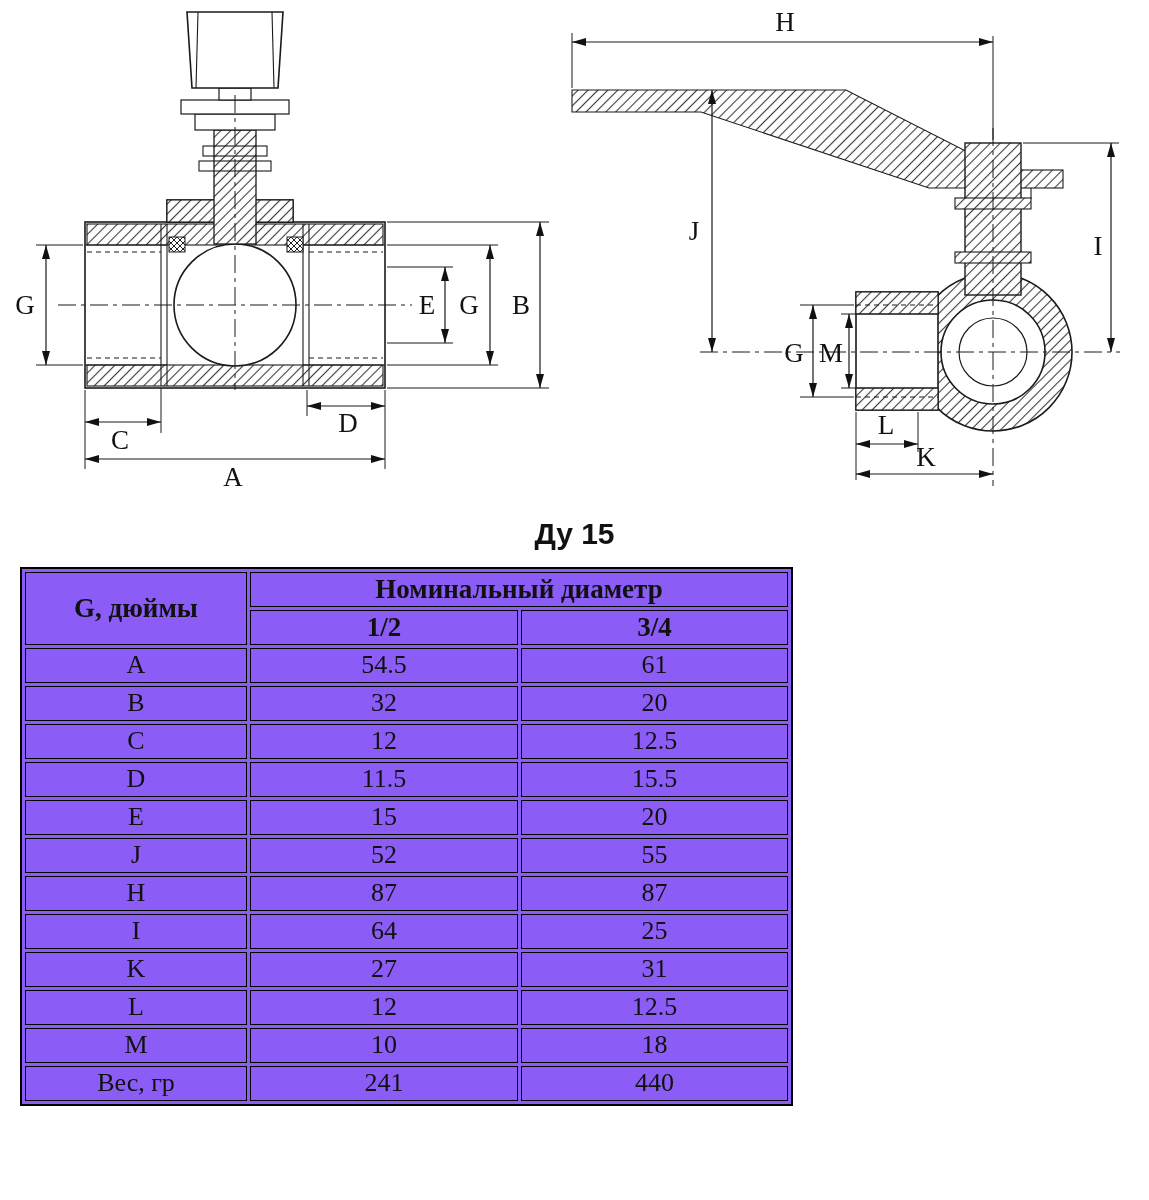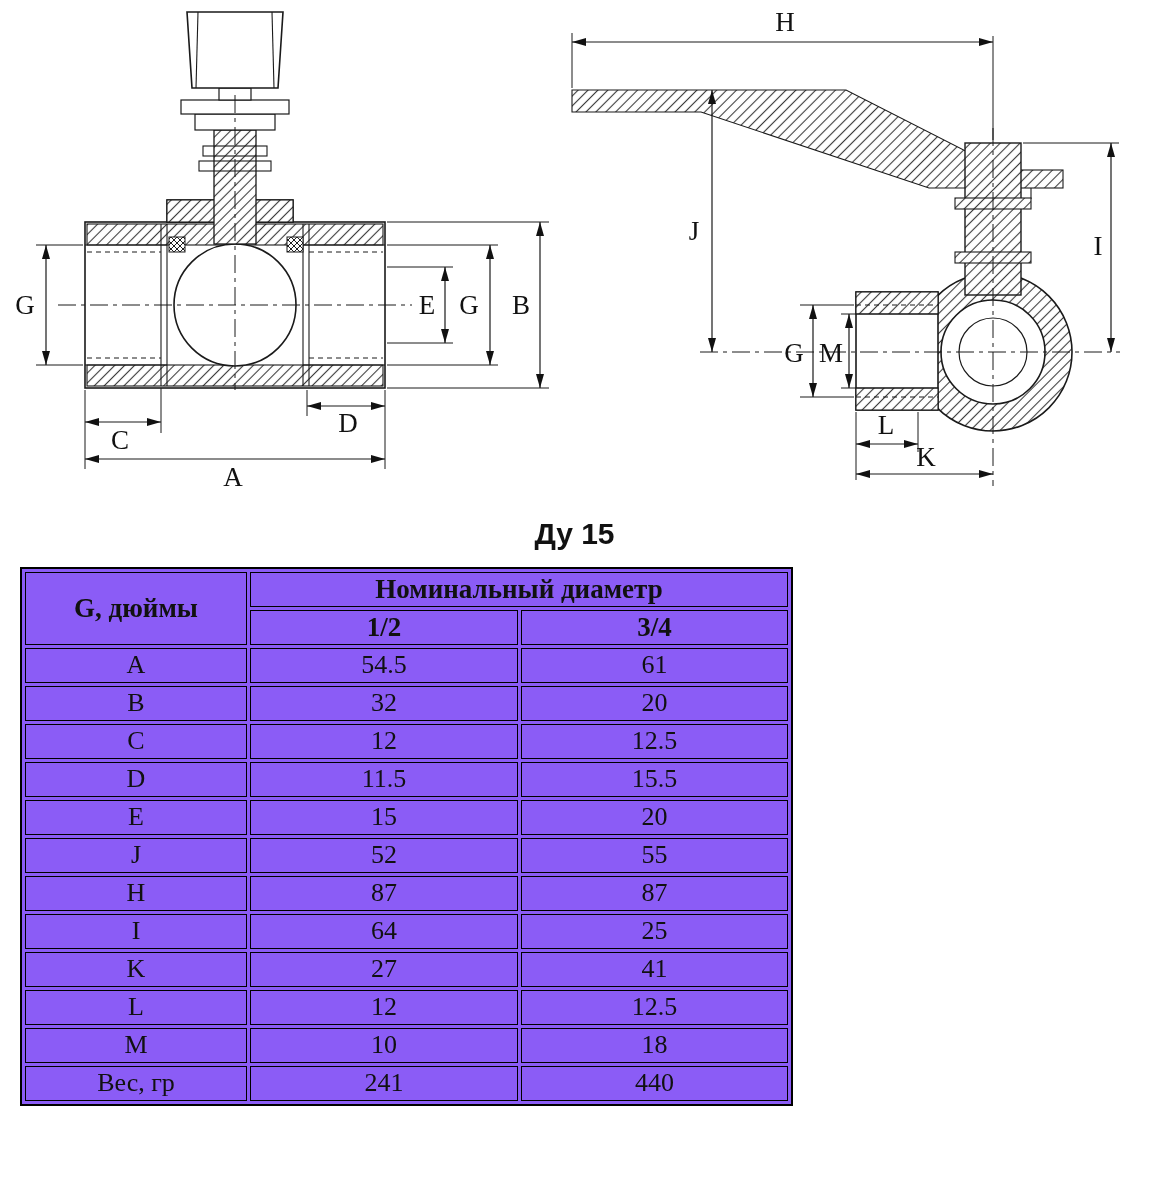--- a/index.html
+++ b/index.html
@@ -258,21 +258,21 @@
         <td>87</td>
       </tr>
       <tr>
         <td>I</td>
         <td>64</td>
         <td>25</td>
       </tr>
       <tr>
         <td>K</td>
         <td>27</td>
-        <td>41</td>
+        <td>31</td>
       </tr>
       <tr>
         <td>L</td>
         <td>12</td>
         <td>12.5</td>
       </tr>
       <tr>
         <td>M</td>
         <td>10</td>
         <td>18</td>

